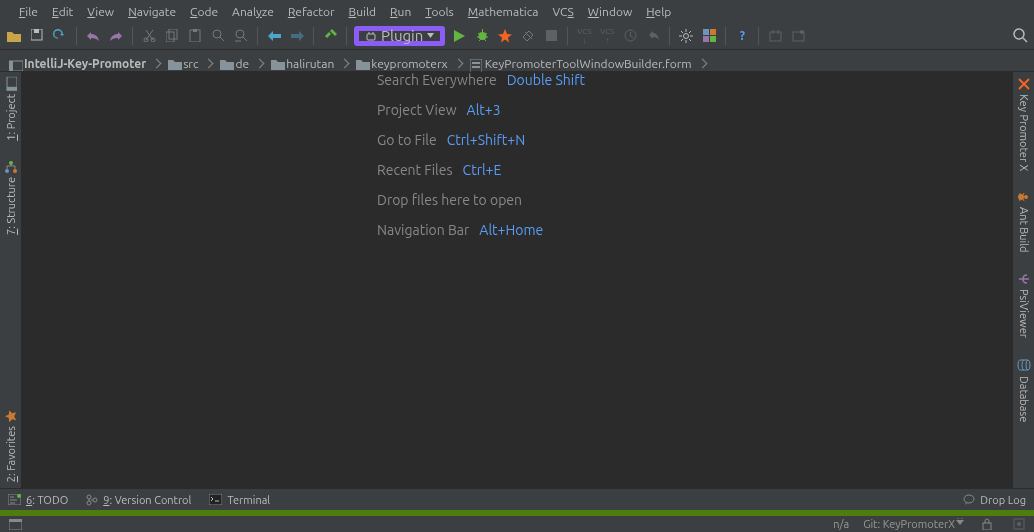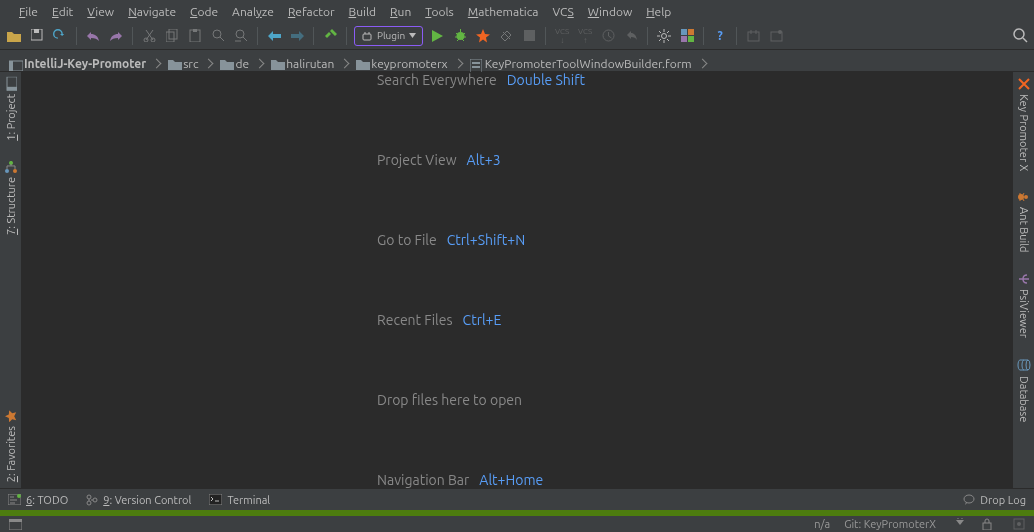--- a/index.html
+++ b/index.html
@@ -40,27 +40,27 @@
 .tool-icon {
   width: 18px; height: 18px;
   display: inline-flex; align-items: center; justify-content: center;
   cursor: pointer;
   color: #bbbbbb;
   font-size: 12px;
 }
 .tool-sep { width: 1px; height: 18px; background: #515658; margin: 0 2px; }
 .run-config {
   display: flex; align-items: center;
-  border: 1px solid #8b5cf6;
+  border: 5px solid #8b5cf6;
   border-radius: 3px;
   padding: 1px 6px;
   background: #3c3f41;
   color: #bbbbbb;
   height: 20px;
-  font-size: 10px;
+  font-size: 15px;
   gap: 4px;
 }
 .toolbar-spacer { flex: 1; }
 .nav-bar {
   display: flex; align-items: flex-end;
   background: #3c3f41;
   height: 22px;
   padding: 0 5px;
   border-bottom: 1px solid #2b2b2b;
 }
@@ -110,21 +110,21 @@
 .vtab .ic { transform: rotate(90deg); }
 .right-gutter .vtab { transform: none; }
 .left-gutter { border-right: 1px solid #2b2b2b; }
 .right-gutter { border-left: 1px solid #2b2b2b; }
 .editor-empty {
   flex: 1;
   background: #2b2b2b;
   display: flex;
   flex-direction: column;
   align-items: flex-start;
-  justify-content: space-between;
+  justify-content: flex-start;
   padding-left: 355px;
   gap: 14px;
 }
 .hint-row {
   font-size: 14px;
   color: #888;
   display: flex;
   gap: 10px;
 }
 .hint-row .shortcut { color: #589df6; }
@@ -536,21 +536,21 @@
 
 <div class="status-bar">
   <span class="tool-icon">
       <svg width="13" height="11">
         <rect x="0" y="0" width="13" height="11" fill="none" stroke="#888"></rect>
         <rect x="0" y="0" width="13" height="3" fill="#888"></rect>
       </svg>
     </span>
   <span class="status-spacer"></span>
   <span>n/a</span>
-  <span style="display:flex;gap:20px;">
+  <span style="display:flex;gap:1px;">
     <span>Git: KeyPromoterX</span>
     <svg width="8" height="8">
         <path d="M0 2h8L4 7z" fill="#888"></path>
         <path d="M2 0v1M6 0v1" stroke="#888"></path>
       </svg>
   </span>
   <span class="tool-icon">
       <svg width="10" height="12">
         <rect x="1" y="5" width="8" height="7" fill="none" stroke="#888"></rect>
         <path d="M3 5V3a2 2 0 0 1 4 0v2" fill="none" stroke="#888"></path>

